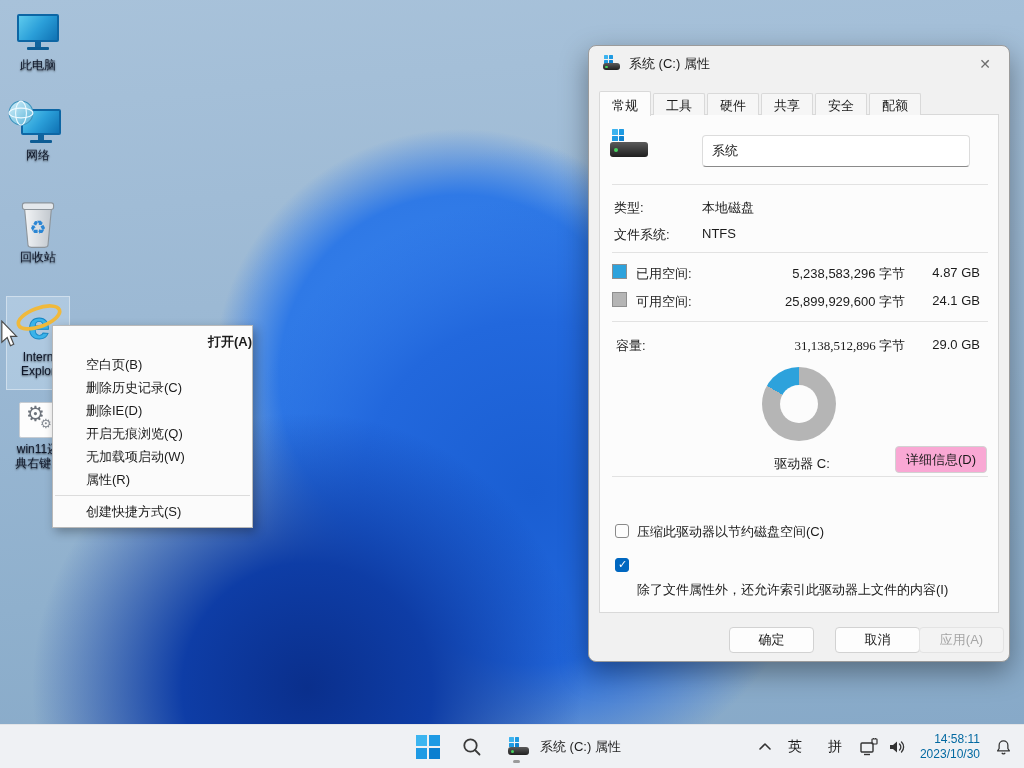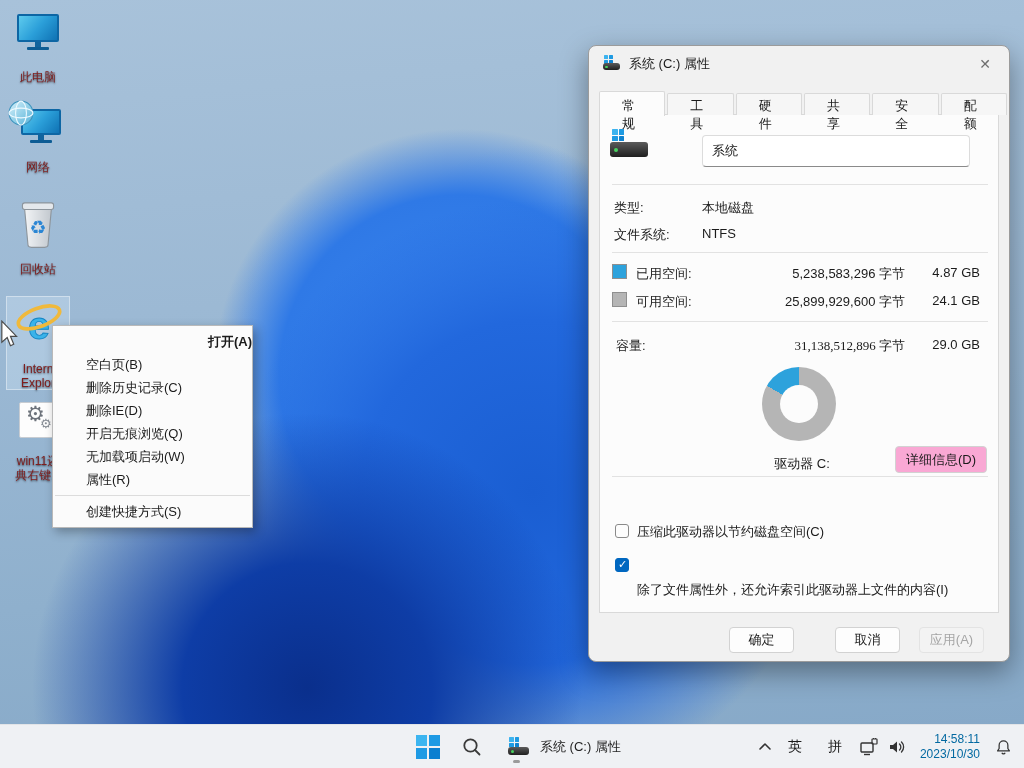--- a/index.html
+++ b/index.html
@@ -12,21 +12,21 @@
     background:
       radial-gradient(circle 500px at 30% 95%, #0a2f8c 0%, #0e3da6 25%, rgba(14,61,166,0) 55%),
       radial-gradient(circle 430px at 52% 68%, #1a5ed2 0%, #2268dd 40%, rgba(34,104,221,0) 68%),
       radial-gradient(circle 330px at 45% 52%, #3c87f0 0%, #2f79e6 55%, rgba(47,121,230,0) 75%),
       radial-gradient(circle 200px at 52% 42%, #5ea1f7 0%, rgba(94,161,247,0) 80%),
       radial-gradient(circle 150px at 36% 44%, #77b2f9 0%, rgba(119,178,249,0) 85%),
       linear-gradient(175deg,#a8c2da 0%,#9cb9d4 40%,#8fb0cd 75%,#87a9c8 100%); }
 
   
   .desk-item { position:absolute; width:76px; text-align:center; cursor:default; }
-  .desk-item .dlabel { margin-top:12px; font-size:12px; color:#7f1d1d;
+  .desk-item .dlabel { margin-top:0; font-size:12px; color:#0f172a;
     text-shadow:0 1px 2px rgba(0,0,0,.65); line-height:14px; }
   .icon-slot { height:46px; position:relative; }
   .mon-scr { position:absolute; left:17px; top:2px; width:42px; height:28px;
     background:linear-gradient(130deg,#5ecbee 0%,#2b9fd9 50%,#0f72b4 100%);
     border:2px solid #0d66a4; border-radius:2px; }
   .mon-neck { position:absolute; left:35px; top:30px; width:6px; height:5px; background:#11639d; }
   .mon-base { position:absolute; left:27px; top:35px; width:22px; height:3px; background:#0d5c94; border-radius:1px; }
   .sel-box { position:absolute; left:6px; top:296px; width:64px; height:94px;
     background:rgba(210,228,246,.35); border:1px solid rgba(255,255,255,.4); }
   .gear-box { position:absolute; left:19px; top:2px; width:38px; height:36px;
@@ -49,21 +49,21 @@
     background:#f1f1f1; border:1px solid #9b9b9b; border-radius:8px;
     box-shadow:0 10px 28px rgba(0,0,0,.38); }
   #dlg-titlebar { position:absolute; left:0; top:0; width:100%; height:34px; }
   #dlg-title-icon { position:absolute; left:14px; top:9px; width:18px; height:16px; }
   #dlg-title-text { position:absolute; left:40px; top:9px; font-size:13px; color:#1b1b1b; }
   #dlg-close { position:absolute; right:12px; top:6px; width:24px; height:24px;
     text-align:center; line-height:24px; font-size:14px; color:#6e6e6e; }
 
   .tabs { position:absolute; left:10px; top:44px; height:25px; display:flex; align-items:flex-end; z-index:3; }
   .tab { font-size:13px; color:#1b1b1b; background:#f6f6f6; border:1px solid #d9d9d9;
-    border-bottom:0; border-radius:2px 2px 0 0; padding:3px 22px 4px; margin-right:2px; height:22px; }
+    border-bottom:0; border-radius:2px 2px 0 0; padding:3px 12px 4px; margin-right:2px; height:22px; }
   .tab.active { background:#fcfcfc; height:25px; padding-top:5px; margin-bottom:-1px; }
 
   #tabpage { position:absolute; left:10px; top:68px; width:400px; height:499px;
     background:#fcfcfc; border:1px solid #d9d9d9; z-index:2; }
 
   .drv { position:absolute; }
   .drv .wgrid { position:absolute; display:grid; grid-template-columns:1fr 1fr; gap:1px; }
   .drv .wgrid i { border-radius:0.5px; }
   .drv .wgrid i:nth-child(1){background:#3cb3ef;} .drv .wgrid i:nth-child(2){background:#1e9ae2;}
   .drv .wgrid i:nth-child(3){background:#1e9ae2;} .drv .wgrid i:nth-child(4){background:#0f82cf;}
@@ -87,21 +87,21 @@
 
   #details-btn { position:absolute; left:295px; top:331px; width:92px; height:27px;
     background:#f9a8d4; border:1px solid #d2d2d2; border-radius:4px;
     font-size:13px; color:#1b1b1b; text-align:center; line-height:25px; }
 
   .cb { position:absolute; left:15px; width:14px; height:14px; background:#fdfdfd;
     border:1px solid #8a8a8a; border-radius:3px; }
   .cb.checked { background:#0067c0; border-color:#0067c0; }
   .cb.checked::after { content:"✓"; position:absolute; left:2px; top:-1px; color:#fff; font-size:11px; }
 
-  .dlg-btn { position:absolute; top:581px; width:65px; height:26px; background:#fdfdfd;
+  .dlg-btn { position:absolute; top:581px; width:85px; height:26px; background:#fdfdfd;
     border:1px solid #d2d2d2; border-radius:4px; font-size:13px; color:#1b1b1b;
     text-align:center; line-height:24px; }
   .dlg-btn.disabled { background:#f3f3f3; border-color:#e3e3e3; color:#a5a5a5; }
 
   
   #taskbar { position:absolute; left:0; bottom:0; width:1024px; height:44px;
     background:#eff1f4; border-top:1px solid #e2e4e7; z-index:50; }
   .tb-ico { position:absolute; top:0; height:44px; display:flex; align-items:center; justify-content:center; }
   #start-logo { display:grid; grid-template-columns:11px 11px; gap:2px; }
   #start-logo i { width:11px; height:11px; }

